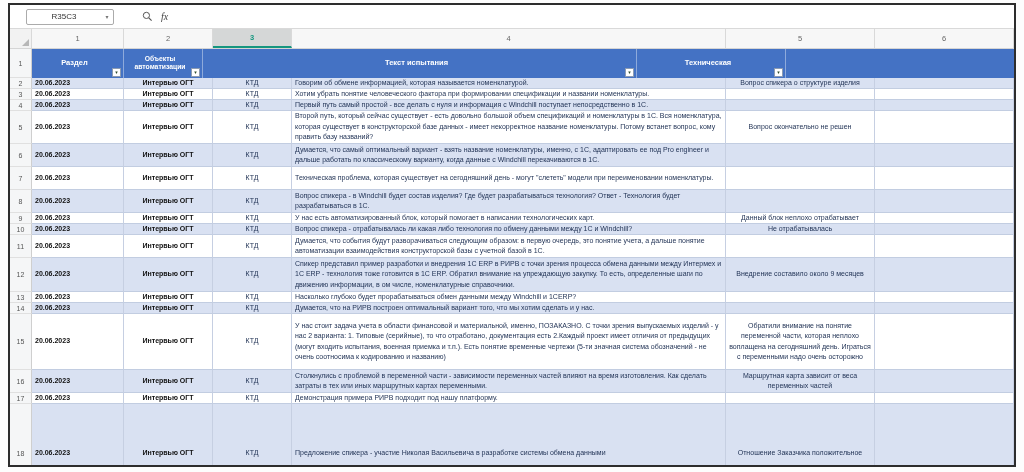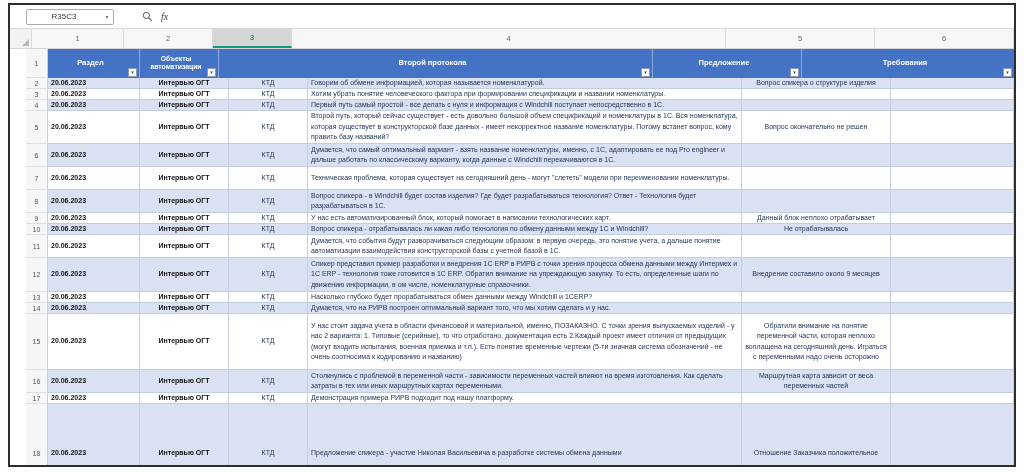--- a/index.html
+++ b/index.html
@@ -20,21 +20,21 @@
   .colstrip .cell { border-right:1px solid #d9d9d9; font-size:7.5px; color:#666; display:flex; align-items:center; justify-content:center; position:relative; }
   .colstrip .corner { background:#f2f2f2; }
   .corner-tri { position:absolute; right:2px; bottom:2px; width:0; height:0; border-left:7px solid transparent; border-bottom:7px solid #b7b7b7; }
   .colstrip .sel { background:#d5d7d7; color:#15967f; font-weight:bold; border-bottom:2px solid #15967f; }
 
   
   .c0{width:22px;flex:0 0 auto;} .c1{width:92px;flex:0 0 auto;} .c2{width:89px;flex:0 0 auto;}
   .c3{width:79px;flex:0 0 auto;} .c4{width:434px;flex:0 0 auto;} .c5{width:149px;flex:0 0 auto;} .c6{flex:1;}
 
   
-  .grid { flex:1; overflow:hidden;margin-left:16px; }
+  .grid { flex:1; overflow:hidden; }
   .trow { display:flex; width:100%; }
   .rownum { background:#f5f6f7; border-right:1px solid #cfcfcf; border-bottom:1px solid #e0e0e0; font-size:7px; color:#555; display:flex; align-items:center; justify-content:center; }
 
   .hrow { height:29px; background:#4472c4; }
   .hcell { position:relative; color:#fff; font-weight:bold; font-size:7.5px; line-height:8.5px; display:flex; align-items:center; justify-content:center; text-align:center; border-right:1px solid rgba(255,255,255,.4); padding:1px 10px 2px 4px; }
   .hcell .lbl { width:100%; }
   .filterbtn { position:absolute; right:2px; bottom:1px; width:9px; height:9px; background:#fff; border:1px solid #8b9bb3; display:flex; align-items:center; justify-content:center; font-size:5px; line-height:5px; color:#2d4a2d; cursor:pointer; }
 
   .dcell { font-size:7px; line-height:10.5px; color:#1d2f52; border-right:1px solid #c6cfe2; border-bottom:1px solid #c2cde1; display:flex; align-items:center; overflow:hidden; padding:0 3px; }
   .trow.band .dcell { background:#d9e1f2; }
@@ -83,29 +83,25 @@
       <div class="rownum c0">1</div>
       <div class="hcell c1">
         <span class="lbl">Раздел</span>
         <span class="filterbtn">▾</span>
       </div>
       <div class="hcell c3" style="font-size:6.8px;">
         <span class="lbl">Объекты автоматизации</span>
         <span class="filterbtn">▾</span>
       </div>
       <div class="hcell c4">
-        <span class="lbl">Второй протокола</span>
+        <span class="lbl">Текст испытания</span>
         <span class="filterbtn">▾</span>
       </div>
       <div class="hcell c5">
-        <span class="lbl">Предложение</span>
-        <span class="filterbtn">▾</span>
-      </div>
-      <div class="hcell c6" style="border-right:none;">
-        <span class="lbl">Требования</span>
+        <span class="lbl">Техническая</span>
         <span class="filterbtn">▾</span>
       </div>
     </div>
     <div id="rows-container">
         <div class="trow band" style="height: 11px;">
           <div class="rownum c0">2</div>
           <div class="dcell cell-section c1">
             <span style="width: 100%;">20.06.2023</span>
           </div>
           <div class="dcell cell-sub c2">

